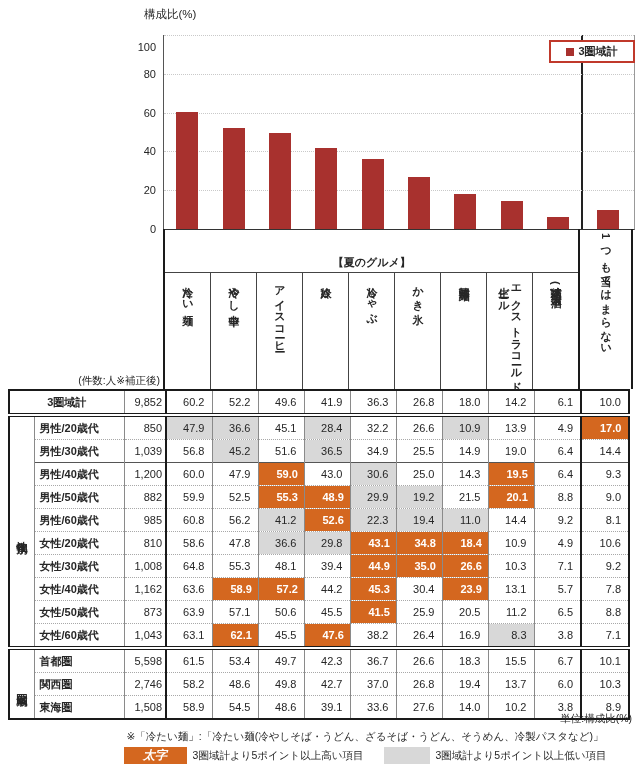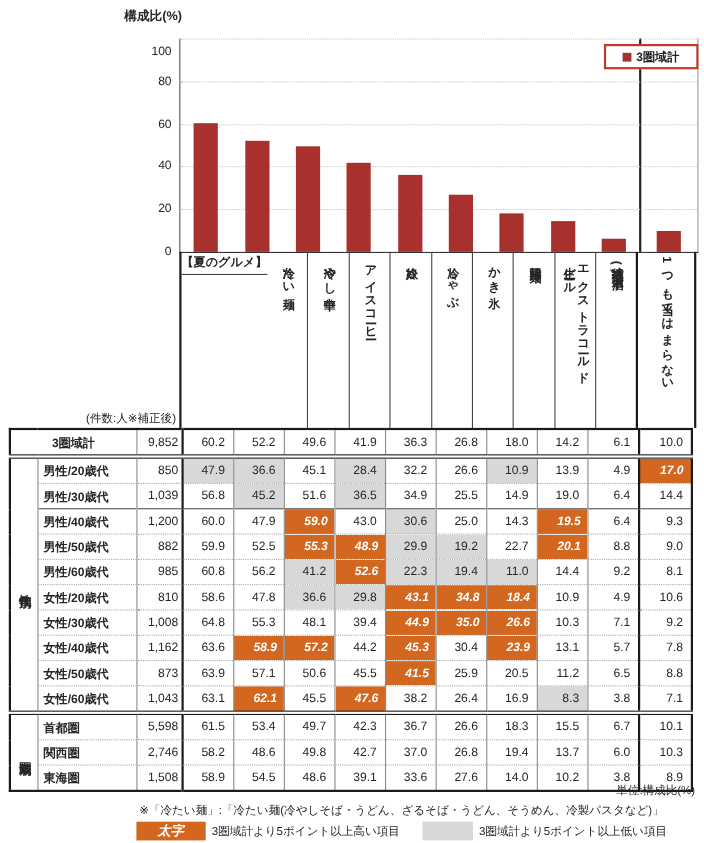--- a/index.html
+++ b/index.html
@@ -1,52 +1,52 @@
 <!DOCTYPE html>
 <html style="--bar: #A8312E; --legend-border: #C0392B; --hi: #D4671F; --lo: #D8D8D8;"><head>
 <meta charset="utf-8">
 <style>
   html,body{margin:0;padding:0;background:#fff;}
   .page{position:relative;width:640px;height:766px;background:#fff;overflow:hidden;
         font-family:"Liberation Sans","DejaVu Sans",sans-serif;color:#262626;}
   
-  .axis-title{position:absolute;left:113px;top:7px;font-size:11.5px;font-weight:700;}
+  .axis-title{position:absolute;left:144px;top:7px;font-size:11.5px;font-weight:400;}
   .ytick{position:absolute;left:118px;width:38px;text-align:right;font-size:11px;height:14px;line-height:14px;}
   .plot{position:absolute;left:163px;top:35px;width:470px;height:194px;
         border-left:1px solid #555;border-right:1px solid #999;border-bottom:1px solid #333;box-sizing:content-box;}
   .gridline{position:absolute;left:0;right:0;height:0;border-top:1px dotted #c9c9c9;}
   .bar{position:absolute;bottom:0;width:22px;background:var(--bar);}
   .sepline{position:absolute;left:417px;top:0;bottom:0;width:2px;background:#222;}
   .legend{position:absolute;top:5px;right:-1px;width:82px;height:19px;background:#fff;z-index:5;
           border:2px solid var(--legend-border);display:flex;align-items:center;justify-content:center;gap:4px;font-size:11px;font-weight:600;}
   .legend-sq{width:8px;height:8px;background:var(--bar);display:inline-block;}
   
   .band{position:absolute;left:163px;top:229px;width:470px;height:160px;display:flex;box-sizing:border-box;
         border-left:2px solid #1a1a1a;border-right:2px solid #1a1a1a;}
-  .band-main{width:417px;display:flex;box-sizing:border-box;}
+  .band-main{width:417px;display:flex;flex-direction:column;box-sizing:border-box;margin-top:23px;}
   .band-head{height:20px;line-height:20px;text-align:center;font-weight:700;font-size:11px;border-bottom:1px solid #444;}
   .band-cols{flex:1;display:flex;}
   .cat{flex:1;border-right:1px solid #444;display:flex;justify-content:center;padding-top:5px;box-sizing:border-box;overflow:hidden;}
   .cat:last-child{border-right:none;}
   .band-last{width:53px;border-left:2px solid #1a1a1a;display:flex;justify-content:center;padding-top:4px;box-sizing:border-box;}
   .vtext{writing-mode:vertical-rl;text-orientation:mixed;white-space:pre-line;font-size:11px;font-weight:600;
          letter-spacing:1px;line-height:1.15;}
   
   .count-header{position:absolute;left:0;top:374px;width:160px;text-align:right;font-size:10.5px;}
   .dtable{position:absolute;left:8px;top:389px;width:622px;border-collapse:collapse;table-layout:fixed;
           font-size:11px;color:#262626;border:2px solid #1a1a1a;}
   .dtable td{height:22px;padding:0;border-top:1px dotted #a8a8a8;border-left:1px solid #8a8a8a;
              overflow:hidden;white-space:nowrap;vertical-align:middle;}
   .dtable td.num{text-align:right;padding-right:7px;}
   .dtable td.count{text-align:right;padding-right:3px;border-right:2px solid #1a1a1a;}
   .dtable td.rlabel{text-align:left;padding-left:5px;font-weight:600;}
   .dtable td.tlabel{text-align:center;font-weight:700;}
   .dtable td.glabel{text-align:center;}
   .dtable td.lastcol{border-left:2px solid #1a1a1a;}
-  .dtable .hi{background:var(--hi);color:#fff;font-weight:700;font-style:italic;padding-left:18px;}
+  .dtable .hi{background:var(--hi);color:#fff;font-weight:700;padding-left:18px;}
   .dtable .lo{background:var(--lo);}
   .dtable tbody.grp tr:first-child td{border-top:4px double #1a1a1a;}
   .dtable tr.solid-top td{border-top:1px solid #555;margin-left:40px;}
   
   .unit{position:absolute;top:712px;right:8px;font-size:10.5px;}
   .fnote{position:absolute;top:730px;left:45px;width:640px;text-align:center;font-size:10.5px;}
   .flegend{position:absolute;top:747px;left:45px;width:640px;display:flex;justify-content:center;align-items:center;gap:6px;font-size:10.5px;}
   .sw-hi{width:63px;height:17px;background:var(--hi);color:#fff;font-weight:700;font-style:italic;
          display:flex;align-items:center;justify-content:center;font-size:12px;flex:0 0 auto;}
   .sw-lo{width:46px;height:17px;background:var(--lo);margin-left:14px;flex:0 0 auto;}
@@ -208,21 +208,21 @@
         </tr>
         <tr>
           <td class="rlabel">男性/50歳代</td>
           <td class="count">882</td>
           <td class="num">59.9</td>
           <td class="num">52.5</td>
           <td class="num hi">55.3</td>
           <td class="num hi">48.9</td>
           <td class="num lo">29.9</td>
           <td class="num lo">19.2</td>
-          <td class="num">22.7</td>
+          <td class="num">21.5</td>
           <td class="num hi">20.1</td>
           <td class="num">8.8</td>
           <td class="num lastcol">9.0</td>
         </tr>
         <tr>
           <td class="rlabel">男性/60歳代</td>
           <td class="count">985</td>
           <td class="num">60.8</td>
           <td class="num">56.2</td>
           <td class="num lo">41.2</td>

